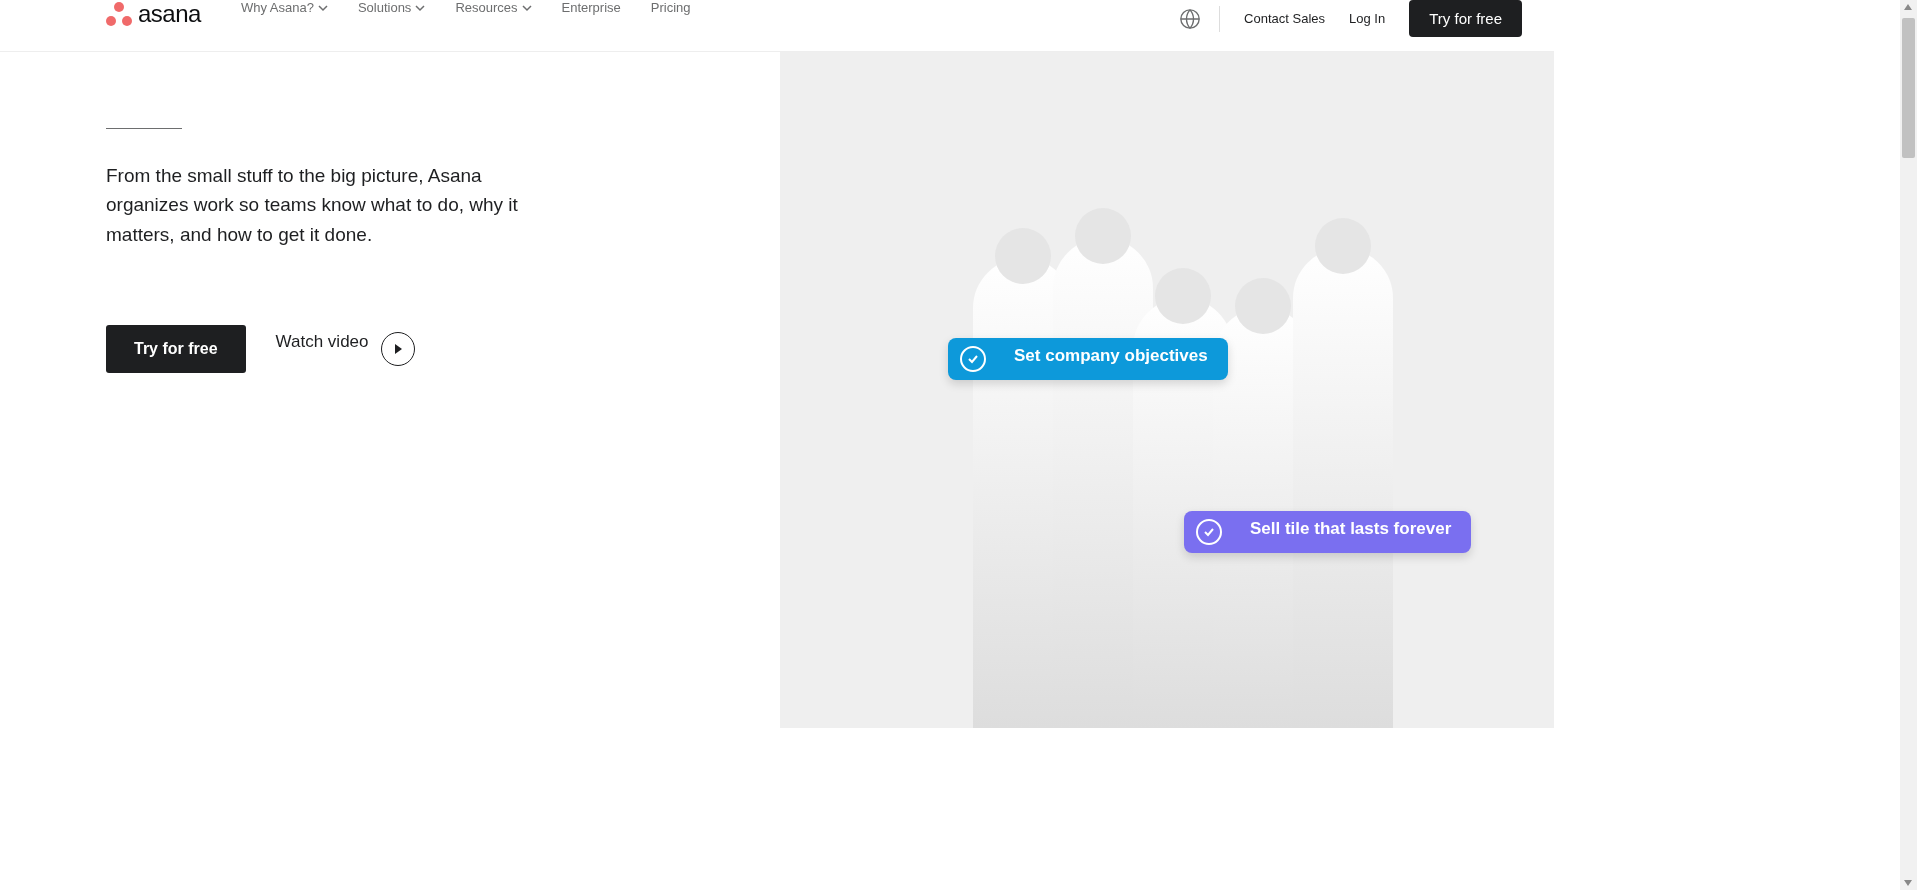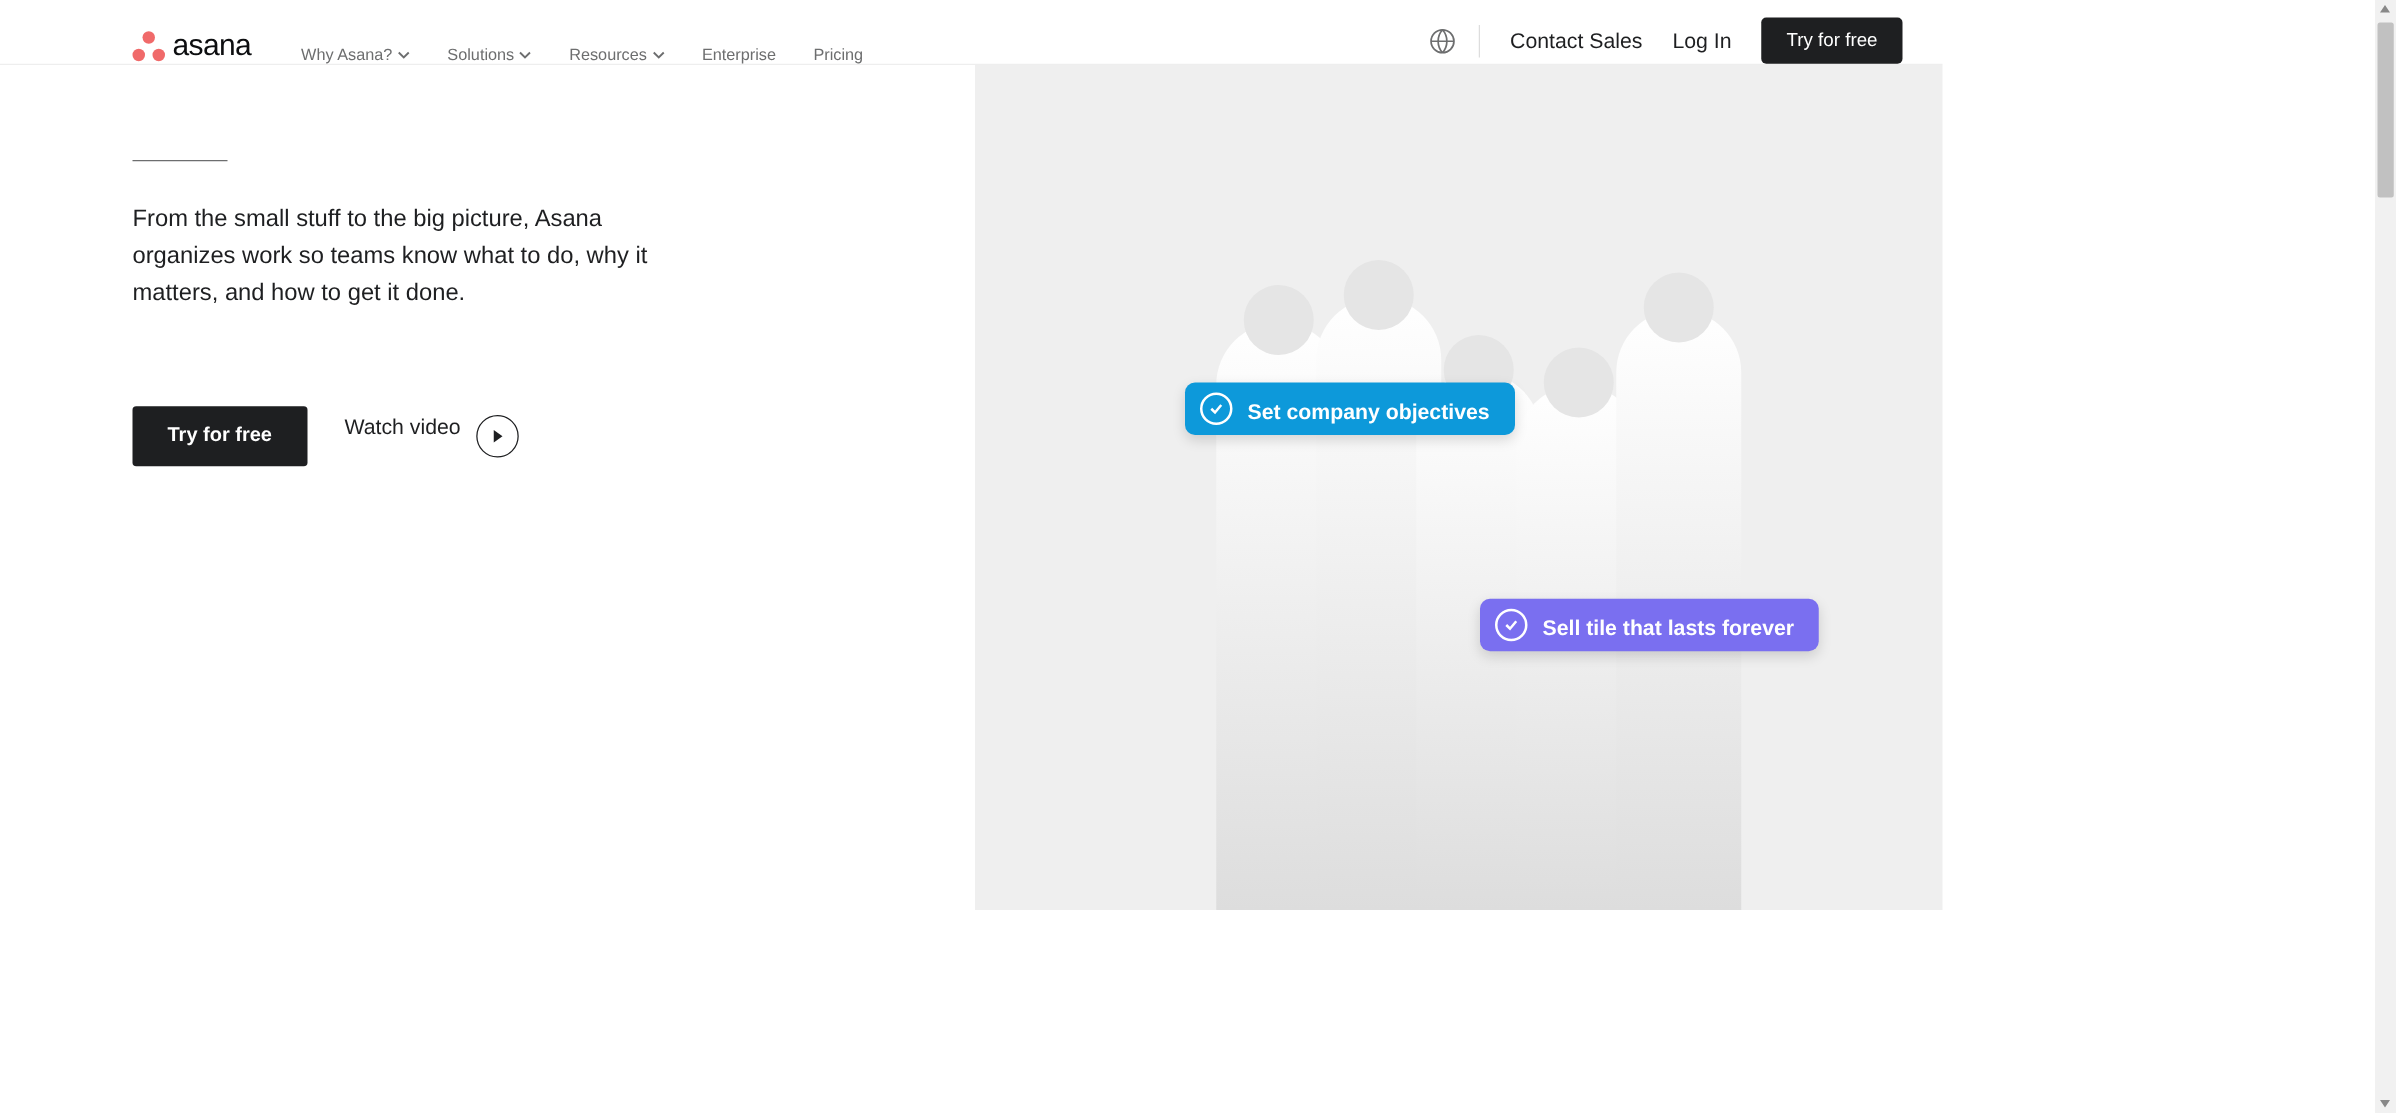--- a/index.html
+++ b/index.html
@@ -9,21 +9,21 @@
     background: #fff;
     width: 1554px;
     overflow-x: hidden;
   }
   .page-wrap { width: 1554px; position: relative; }
 
   
   .nav {
     height: 52px;
     display: flex;
-    align-items: flex-end;
+    align-items: flex-start;
     padding: 0 32px 0 106px;
     border-bottom: 1px solid #eee;
     background: #fff;
   }
   .logo {
     display: flex;
     align-items: center;
     gap: 6px;
     margin-right: 40px;
   }
@@ -48,21 +48,21 @@
     cursor: pointer;
   }
   .chev { display: inline-flex; }
   .nav-right {
     margin-left: auto;
     display: flex;
     align-items: center;
     gap: 24px;
   }
   .globe { color: #6d6e6f; display: flex; padding-right: 18px; border-right: 1px solid #ddd; height: 26px; align-items: center; cursor: pointer; }
-  .nav-text-link { font-size: 17px; color: #1e1f21; cursor: pointer; }
+  .nav-text-link { font-size: 13px; color: #1e1f21; cursor: pointer; }
   .btn-primary {
     background: #1e1f21;
     color: #fff;
     padding: 10px 20px;
     font-size: 15px;
     font-weight: 500;
     border-radius: 4px;
     cursor: pointer;
     display: inline-block;
   }
@@ -181,28 +181,29 @@
   }
   .p1 { height: 470px; }
   .p2 { height: 490px; }
   .p3 { height: 430px; }
   .p4 { height: 420px; }
   .p5 { height: 480px; }
 
   .pill {
     position: absolute;
     display: flex;
-    align-items: flex-end;
-    gap: 12px;
+    align-items: flex-start;
+    gap: 28px;
     padding: 8px 20px 8px 12px;
     border-radius: 8px;
     color: #fff;
     font-size: 17px;
     font-weight: 600;
     box-shadow: 0 4px 10px rgba(0,0,0,0.15);
+    margin-top: 32px;
   }
   .pill .check {
     width: 26px; height: 26px; border: 2px solid #fff; border-radius: 50%;
     display: flex; align-items: center; justify-content: center;
   }
   .pill .check svg { stroke: #fff; }
   .pill-blue  { background: #0d99da; top: 254px; left: 168px; }
   .pill-purple{ background: #a756d9; top: 317px; left: 120px; }
   .pill-violet{ background: #7a6ff0; top: 427px; left: 404px; }
 

